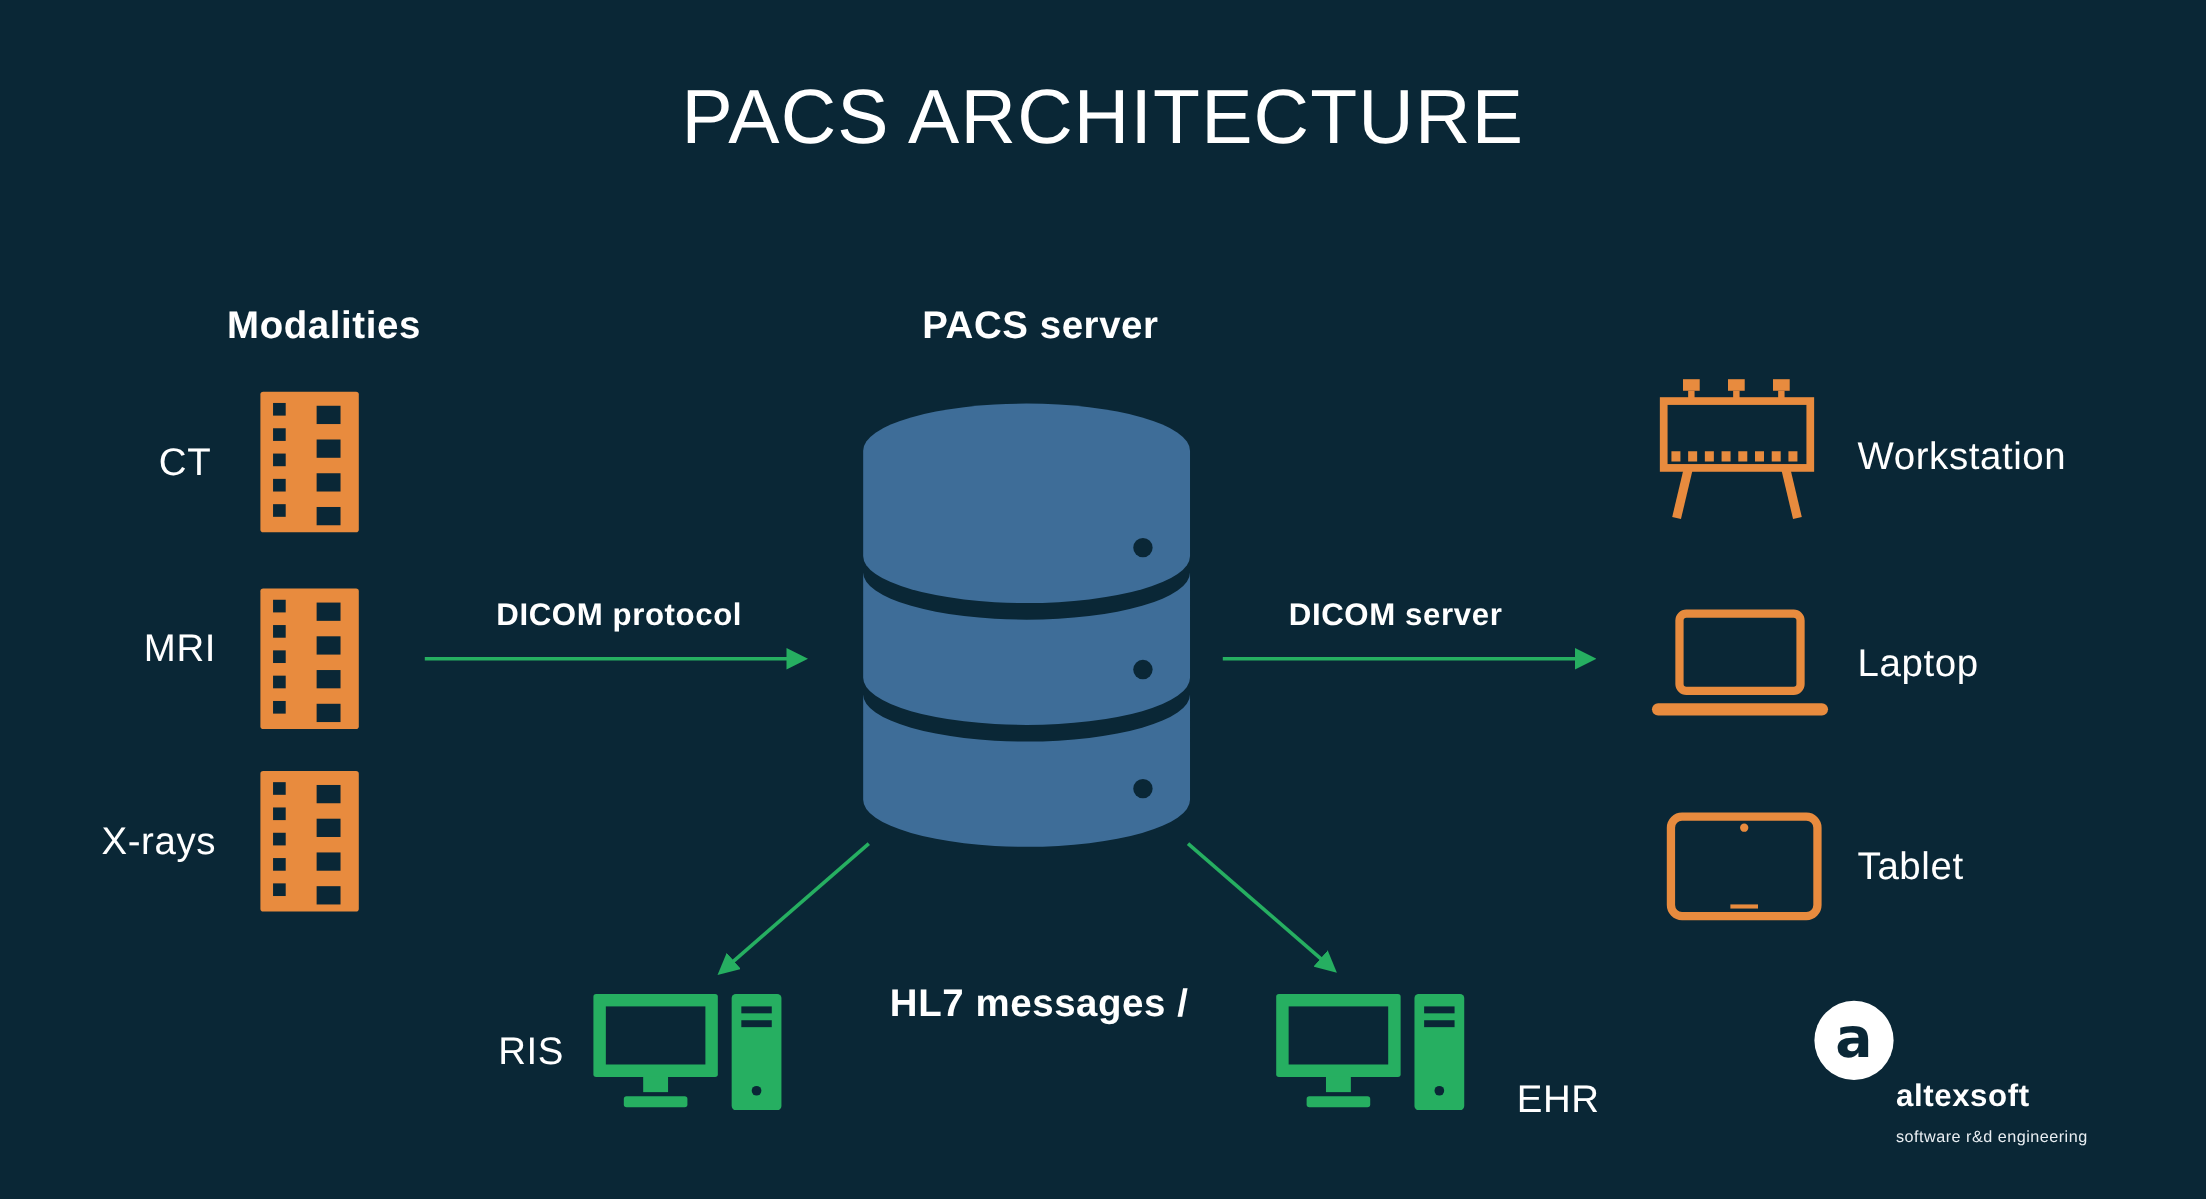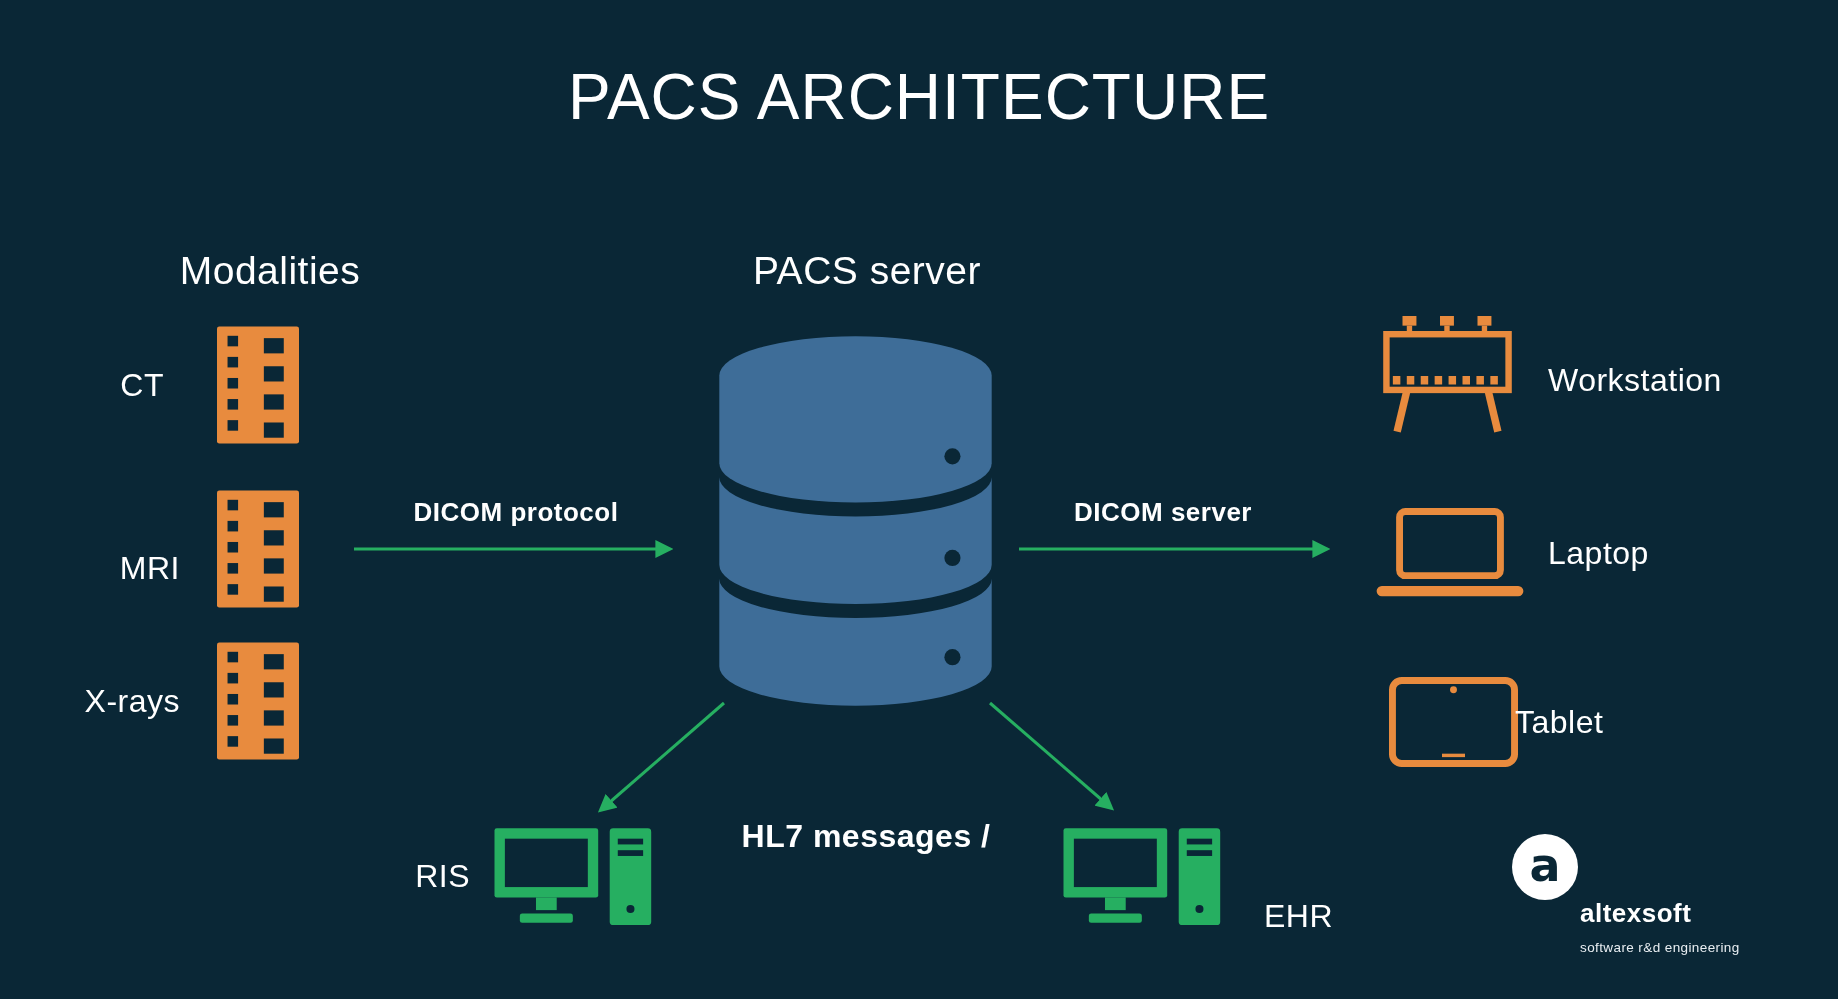--- a/index.html
+++ b/index.html
@@ -20,21 +20,21 @@
   }
   .abs{position:absolute;}
   .cxy{transform:translate(-50%,-50%);}
   .cy{transform:translateY(-50%);}
   .title{
     left:0;top:60px;width:1838px;
     text-align:center;
     font-size:64px;font-weight:400;letter-spacing:1px;
     white-space:nowrap;
   }
-  .heading{font-size:39px;font-weight:400;white-space:nowrap;letter-spacing:.5px;}
+  .heading{font-size:32px;font-weight:700;white-space:nowrap;letter-spacing:.5px;}
   .node-label{font-size:32px;font-weight:400;white-space:nowrap;letter-spacing:.5px;}
   .conn-label{font-size:26px;font-weight:700;white-space:nowrap;letter-spacing:.5px;}
   .hl7{
     left:866px;top:836px;
     text-align:center;
     font-size:32px;font-weight:700;line-height:1.4;letter-spacing:.5px;
     white-space:nowrap;
   }
   .right-align{text-align:right;}
   .icon-orange{color:var(--orange);}
@@ -61,37 +61,37 @@
     white-space:nowrap;color:#e9eef2;
   }
 </style>
 </head>
 <body>
 
 <div class="abs title">PACS ARCHITECTURE</div>
 
 <div class="abs heading cxy" style="left:270px;top:271px">Modalities</div>
 
-<div class="abs node-label right-align cy" style="left:4px;width:160px;top:385px">CT</div>
+<div class="abs node-label right-align cy" style="left:16px;width:160px;top:385px">CT</div>
 <svg class="abs icon-orange" style="left:217px;top:326px" width="82" height="118" viewBox="0 0 70 100">
   <rect width="70" height="100" rx="2" fill="var(--orange)"></rect>
   <g fill="var(--background)">
     <rect x="9" y="8" width="9" height="9"></rect>
       <rect x="9" y="26" width="9" height="9"></rect>
       <rect x="9" y="44" width="9" height="9"></rect>
       <rect x="9" y="62" width="9" height="9"></rect>
       <rect x="9" y="80" width="9" height="9"></rect>
     <rect x="40" y="10" width="17" height="13"></rect>
       <rect x="40" y="34" width="17" height="13"></rect>
       <rect x="40" y="58" width="17" height="13"></rect>
       <rect x="40" y="82" width="17" height="13"></rect>
   </g>
 </svg>
 
-<div class="abs node-label right-align cy" style="left:20px;width:160px;top:568px">MRI</div>
+<div class="abs node-label right-align cy" style="left:20px;width:160px;top:540px">MRI</div>
 <svg class="abs icon-orange" style="left:217px;top:490px" width="82" height="118" viewBox="0 0 70 100">
   <rect width="70" height="100" rx="2" fill="var(--orange)"></rect>
   <g fill="var(--background)">
     <rect x="9" y="8" width="9" height="9"></rect>
       <rect x="9" y="26" width="9" height="9"></rect>
       <rect x="9" y="44" width="9" height="9"></rect>
       <rect x="9" y="62" width="9" height="9"></rect>
       <rect x="9" y="80" width="9" height="9"></rect>
     <rect x="40" y="10" width="17" height="13"></rect>
       <rect x="40" y="34" width="17" height="13"></rect>
@@ -211,19 +211,19 @@
   <rect x="22" y="3" width="88" height="56" rx="5" fill="none" stroke="var(--orange)" stroke-width="6"></rect>
   <rect x="2" y="68" width="128" height="9" rx="4.5" fill="var(--orange)"></rect>
 </svg>
 <div class="abs node-label cy" style="left:1548px;top:553px">Laptop</div>
 
 <svg class="abs icon-orange" style="left:1389px;top:677px" width="129" height="90" viewBox="0 0 112 78">
   <rect x="3" y="3" width="106" height="72" rx="8" fill="none" stroke="var(--orange)" stroke-width="6"></rect>
   <circle cx="56" cy="11" r="3" fill="var(--orange)"></circle>
   <line x1="46" y1="68" x2="66" y2="68" stroke="var(--orange)" stroke-width="3"></line>
 </svg>
-<div class="abs node-label cy" style="left:1515px;top:722px">Tablet</div>
+<div class="abs node-label cy" style="left:1548px;top:722px">Tablet</div>
 
 <div class="abs logo-circle">
   <div class="logo-mark">a</div>
 </div>
 <div class="abs logo-brand">altexsoft</div>
 <div class="abs logo-tagline">software r&amp;d engineering</div>
 
 </body></html>

